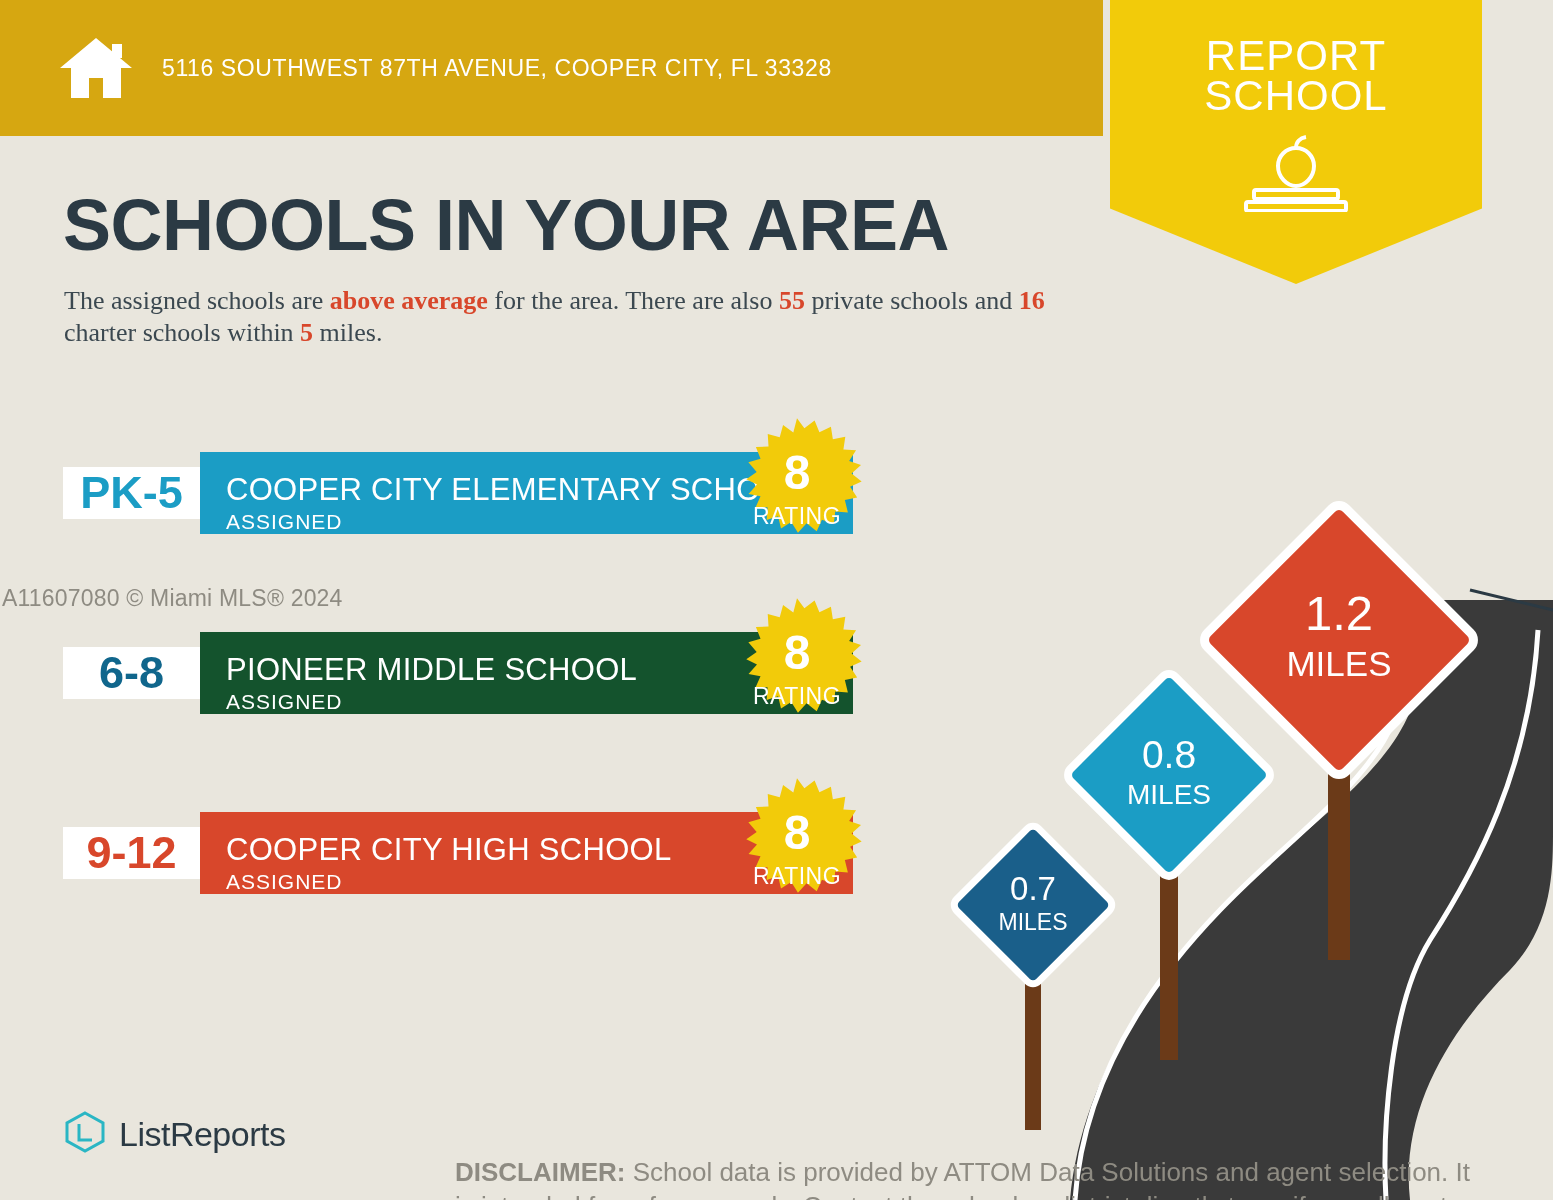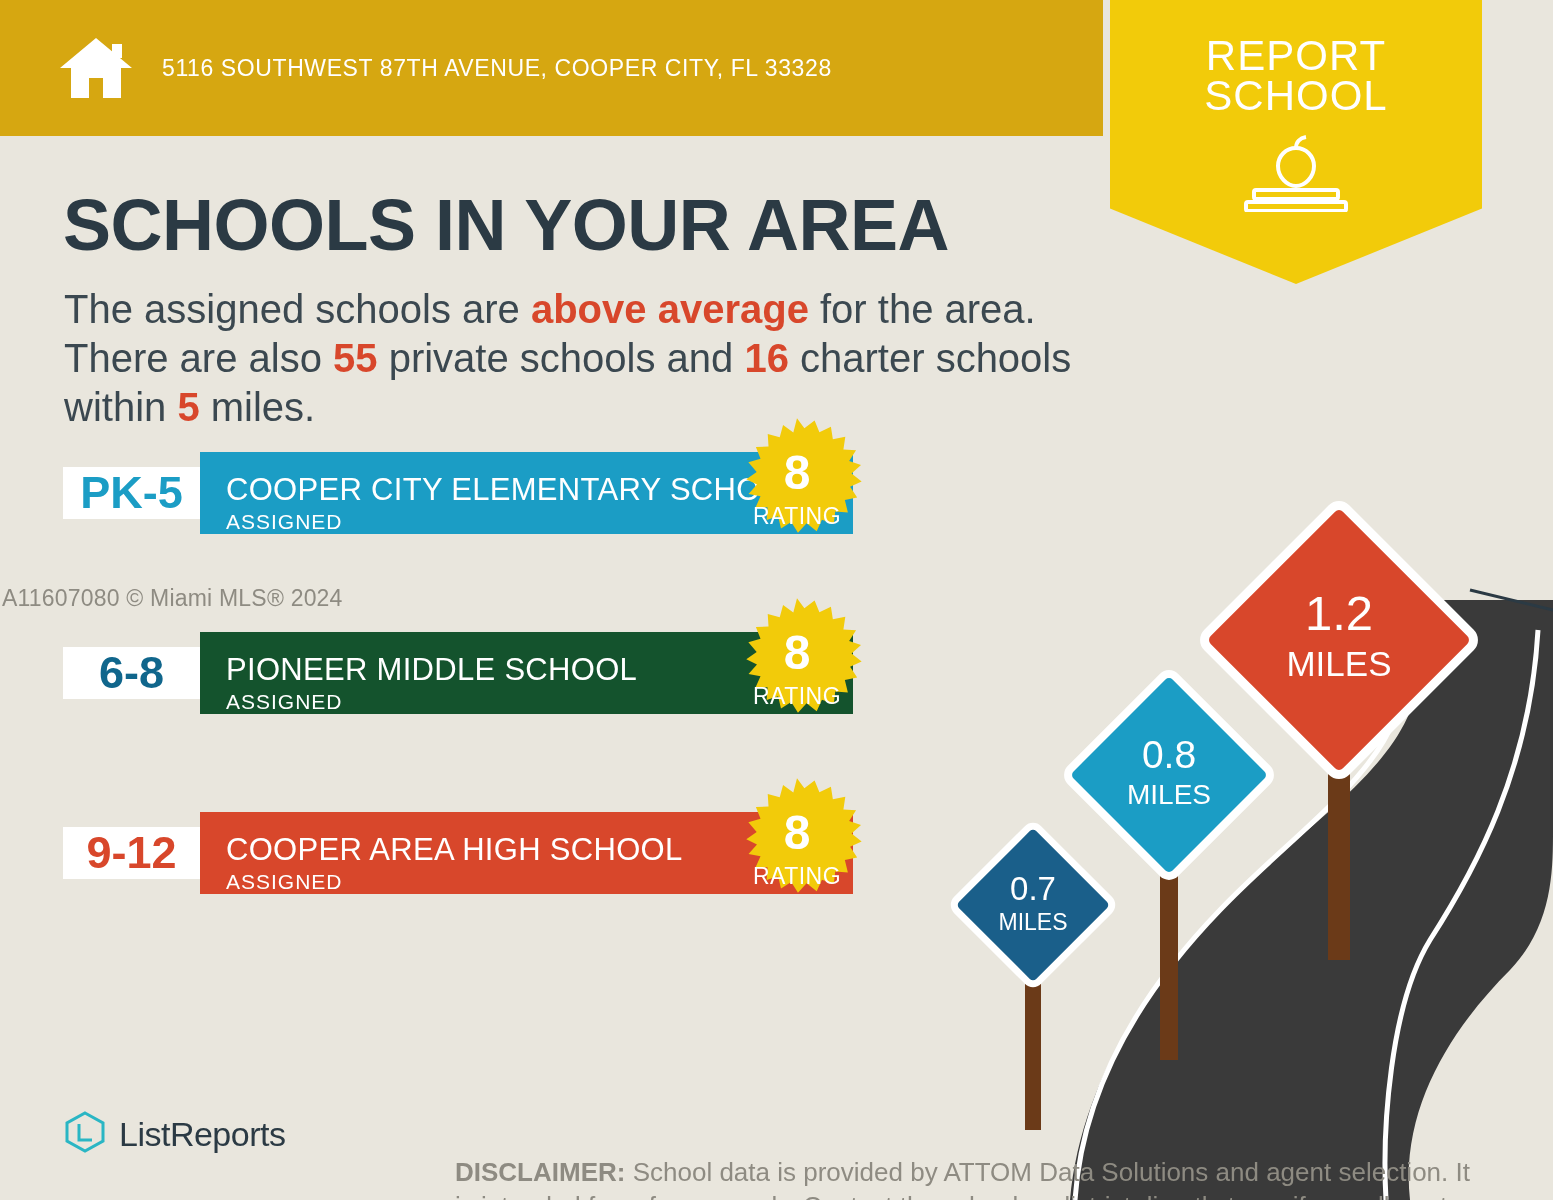--- a/index.html
+++ b/index.html
@@ -36,21 +36,21 @@
   }
   .badge-art { margin-top:16px; }
 
   
   .headline {
     position:absolute; left:63px; top:184px;
     font-size:72px; font-weight:bold; color:#2b3a44; letter-spacing:-0.5px;
   }
   .subline {
     position:absolute; left:64px; top:285px; width:1020px;
-    font-size:40px; line-height:1.22; color:#3b4850;
+    font-size:26px; line-height:1.22; color:#3b4850;font-family:Liberation Serif, serif;
   }
   .subline b { color:#d8472b; font-weight:bold; }
 
   
   .rows { position:absolute; left:63px; top:432px; width:790px; }
   .row { position:relative; height:122px; margin-bottom:58px; display:flex;align-items:center; }
   .grade {
     width:137px; background:#ffffff;
     display:flex; align-items:center; justify-content:center;
     font-size:45px; font-weight:bold;
@@ -166,21 +166,21 @@
           <path fill="#f2cb0a" d="M50 2 L54.6 8.3 L61 3.4 L64 10.8 L71.2 7.3 L72.4 15.2 L80.2 13.6 L79 21.5 L86.9 22 L82.6 28.7 L90 31.3 L84.1 36.6 L90.4 41.5 L83.2 44.9 L87.6 51.5 L79.9 53.1 L81.8 60.9 L73.9 60.3 L73 68.2 L65.6 65.4 L62.3 72.6 L56 67.7 L50.6 73.6 L46.4 66.9 L40 71 L38.2 63.3 L31 65.6 L31.6 57.7 L24 58 L27.2 50.8 L19.7 49.3 L25 43.5 L18.3 40.2 L24.8 35.6 L19.6 29.6 L27.2 27.4 L24.3 20 L32.2 19.7 L31.7 11.8 L39.2 13.9 L41.3 6.3 L47.7 10.9 Z"></path>
         </svg>
         <div class="num">8</div>
         <div class="lbl">RATING</div>
       </div>
     </div>
 
     <div class="row r3">
       <div class="grade">9-12</div>
       <div class="bar">
-        <div class="name">COOPER AREA HIGH SCHOOL</div>
+        <div class="name">COOPER CITY HIGH SCHOOL</div>
         <div class="assigned">ASSIGNED</div>
       </div>
       <div class="rating">
         <svg class="burst" viewBox="0 0 100 100">
           <path fill="#f2cb0a" d="M50 2 L54.6 8.3 L61 3.4 L64 10.8 L71.2 7.3 L72.4 15.2 L80.2 13.6 L79 21.5 L86.9 22 L82.6 28.7 L90 31.3 L84.1 36.6 L90.4 41.5 L83.2 44.9 L87.6 51.5 L79.9 53.1 L81.8 60.9 L73.9 60.3 L73 68.2 L65.6 65.4 L62.3 72.6 L56 67.7 L50.6 73.6 L46.4 66.9 L40 71 L38.2 63.3 L31 65.6 L31.6 57.7 L24 58 L27.2 50.8 L19.7 49.3 L25 43.5 L18.3 40.2 L24.8 35.6 L19.6 29.6 L27.2 27.4 L24.3 20 L32.2 19.7 L31.7 11.8 L39.2 13.9 L41.3 6.3 L47.7 10.9 Z"></path>
         </svg>
         <div class="num">8</div>
         <div class="lbl">RATING</div>
       </div>
     </div>

